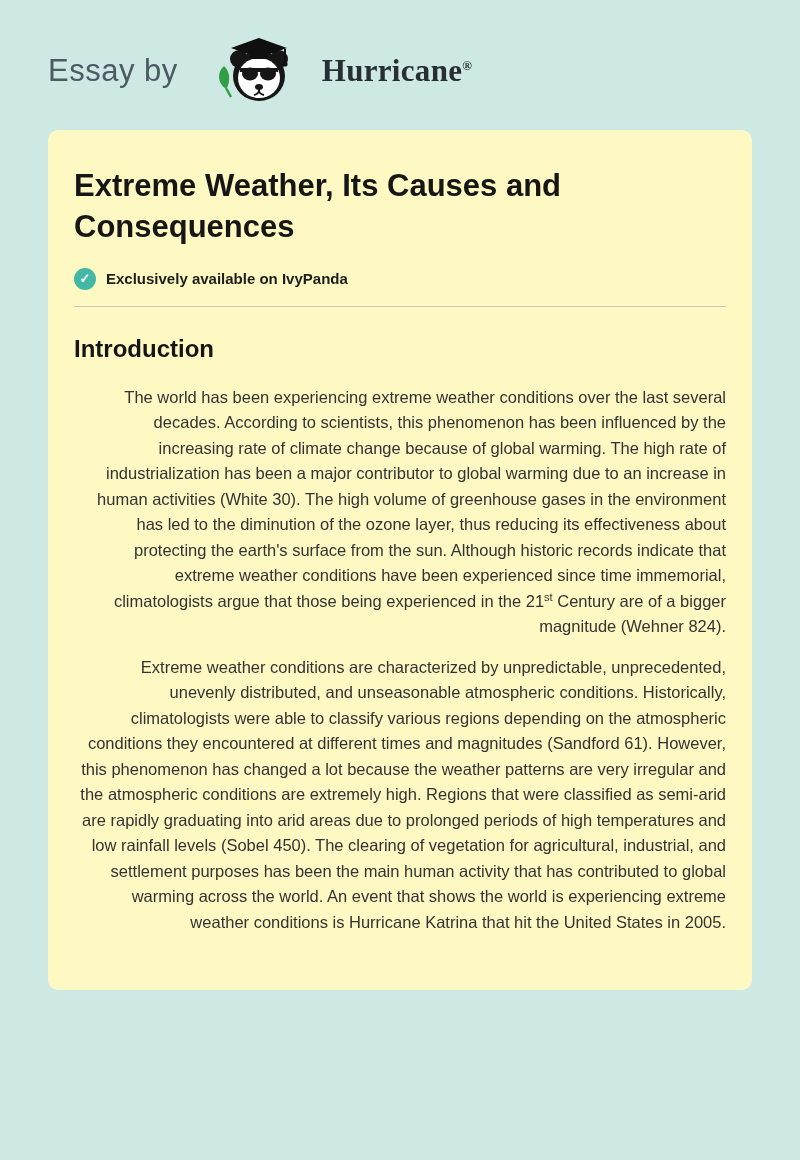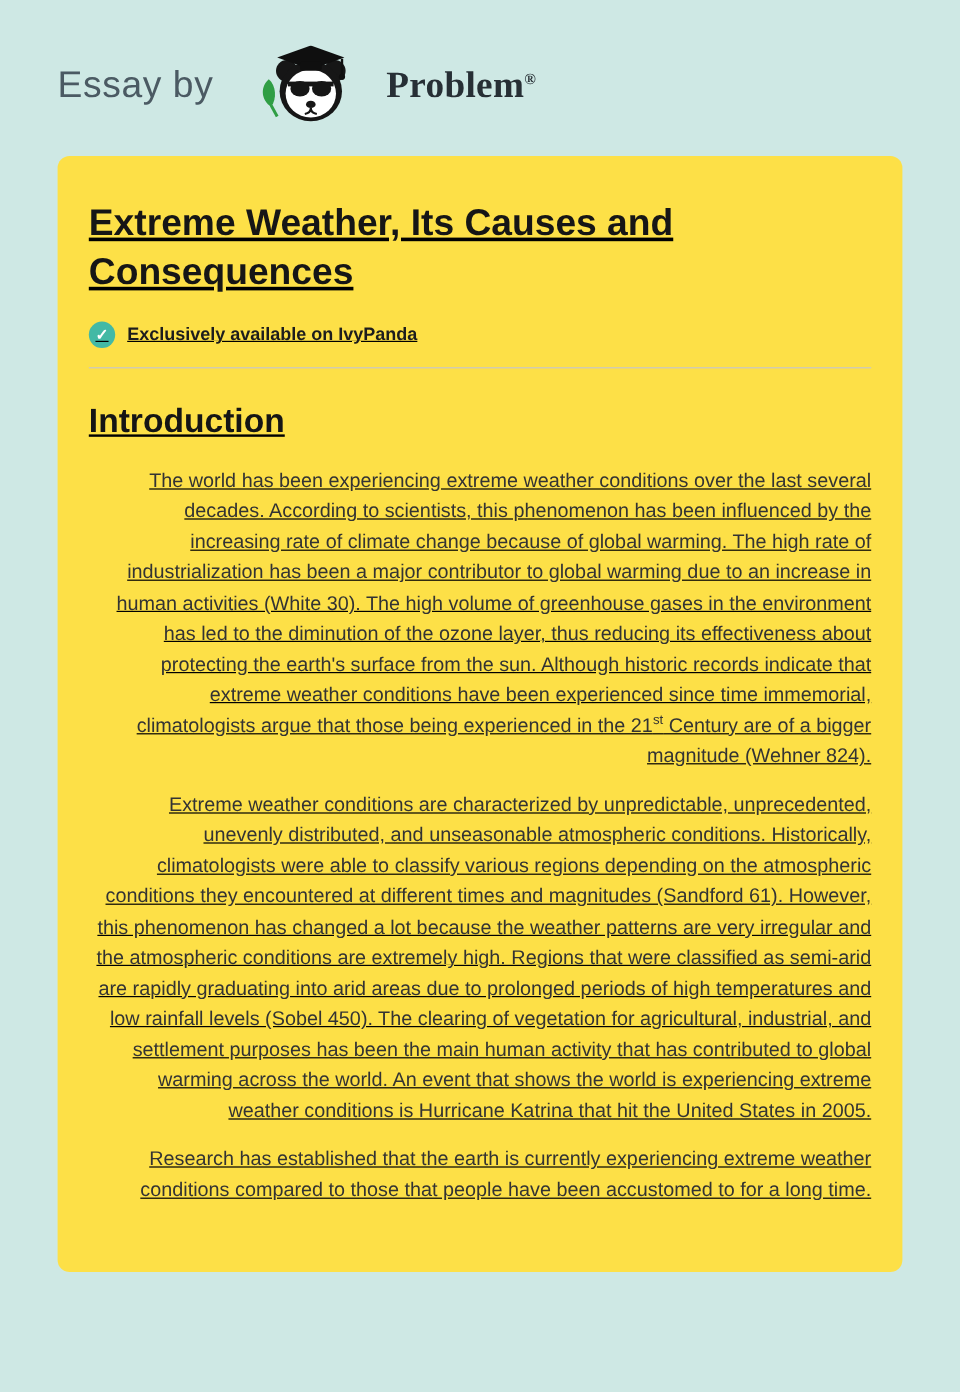--- a/index.html
+++ b/index.html
@@ -36,24 +36,23 @@
   }
   .brand .reg {
     font-size: 13px;
     vertical-align: super;
     font-weight: 700;
   }
 
   
   .card {
     margin: 0 48px 52px 48px;
-    background: #fde047;
+    background: #fef9c3;
     border-radius: 10px;
     padding: 26px 26px 40px 26px;
-    text-decoration: underline;
   }
   .title {
     font-size: 31px;
     font-weight: 700;
     color: #161616;
     line-height: 1.32;
     margin: 10px 0 20px 0;
   }
   .badge-row {
     display: flex;
@@ -78,21 +77,21 @@
     font-weight: 700;
     font-size: 15px;
     color: #1d1d1d;
   }
   .divider {
     border: none;
     border-top: 1px solid #c7c7c7;
     margin: 0 0 8px 0;
   }
   h2.section-heading {
-    font-size: 28px;
+    font-size: 24px;
     font-weight: 700;
     color: #151515;
     margin: 28px 0 22px 0;
   }
   p.body-para {
     font-size: 16.5px;
     line-height: 25.5px;
     color: #333333;
     text-indent: 32px;
     margin: 0 0 15px 0;
@@ -125,38 +124,37 @@
 
         <ellipse cx="45" cy="49" rx="4" ry="3" fill="#161616"></ellipse>
         <path d="M45 52 Q45 56 40 57 M45 52 Q45 56 50 57" stroke="#161616" stroke-width="1.8" fill="none"></path>
 
         <polygon points="45,0 73,10 45,20 17,10" fill="#0f0f0f"></polygon>
         <rect x="36" y="13" width="18" height="8" rx="2" fill="#0f0f0f"></rect>
         <path d="M71 11 L71 24" stroke="#0f0f0f" stroke-width="2" fill="none"></path>
         <circle cx="71" cy="26" r="2.6" fill="#0f0f0f"></circle>
       </svg>
     </span>
-    <span class="brand"><span>Problem</span><span class="reg">®</span></span>
+    <span class="brand"><span>Hurricane</span><span class="reg">®</span></span>
   </header>
 
   <main class="card">
 
     <h1 class="title">Extreme Weather, Its Causes and Consequences</h1>
 
     <div class="badge-row">
       <span class="check">✓</span>
       <span class="badge-text">Exclusively available on IvyPanda</span>
     </div>
 
     <hr class="divider">
 
     <h2 class="section-heading">Introduction</h2>
 
     <p class="body-para"><span>The world has been experiencing extreme weather conditions over the last several decades. According to scientists, this phenomenon has been influenced by the increasing rate of climate change because of global warming. The high rate of industrialization has been a major contributor to global warming due to an increase in human activities (White 30). The high volume of greenhouse gases in the environment has led to the diminution of the ozone layer, thus reducing its effectiveness about protecting the earth's surface from the sun. Although historic records indicate that extreme weather conditions have been experienced since time immemorial, climatologists argue that those being experienced in the 21</span><sup>st</sup><span> Century are of a bigger magnitude (Wehner 824).</span></p>
 
     <p class="body-para">Extreme weather conditions are characterized by unpredictable, unprecedented, unevenly distributed, and unseasonable atmospheric conditions. Historically, climatologists were able to classify various regions depending on the atmospheric conditions they encountered at different times and magnitudes (Sandford 61). However, this phenomenon has changed a lot because the weather patterns are very irregular and the atmospheric conditions are extremely high. Regions that were classified as semi-arid are rapidly graduating into arid areas due to prolonged periods of high temperatures and low rainfall levels (Sobel 450). The clearing of vegetation for agricultural, industrial, and settlement purposes has been the main human activity that has contributed to global warming across the world. An event that shows the world is experiencing extreme weather conditions is Hurricane Katrina that hit the United States in 2005.</p>
 
 
-    <p class="body-para">Research has established that the earth is currently experiencing extreme weather conditions compared to those that people have been accustomed to for a long time.</p>
 
   </main>
 
 </div>
 
 </body></html>

